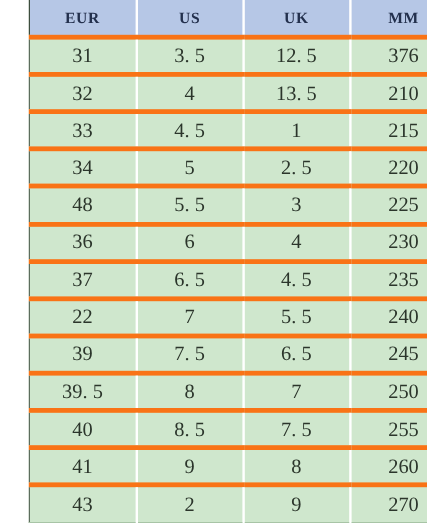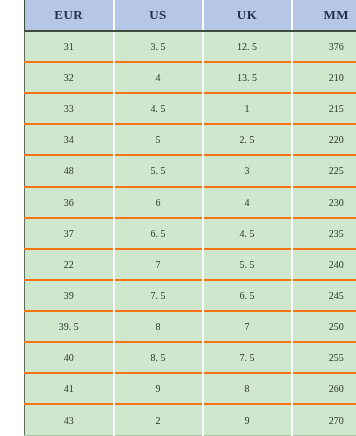--- a/index.html
+++ b/index.html
@@ -57,27 +57,27 @@
 
   
   #size-table tbody tr {
     height: 28.9px;
   }
 
   #size-table td {
     background: #cfe7cd;
     color: #2b352b;
     font-weight: normal;
-    font-size: 10px;
+    font-size: 17px;
     text-align: center;
     vertical-align: middle;
     padding: 0;
     border-right: 2px solid #ffffff;
     border-bottom: 1px solid #4a5a4a;
-    border-top: 2px solid #f97316;
+    border-top: 4px solid #f97316;
     box-sizing: border-box;
   }
 
   #size-table td:last-child {
     border-right: 1px solid #5d6d5d;
   }
 
   #size-table td:first-child {
     border-left: 1px solid #5d6d5d;
   }

